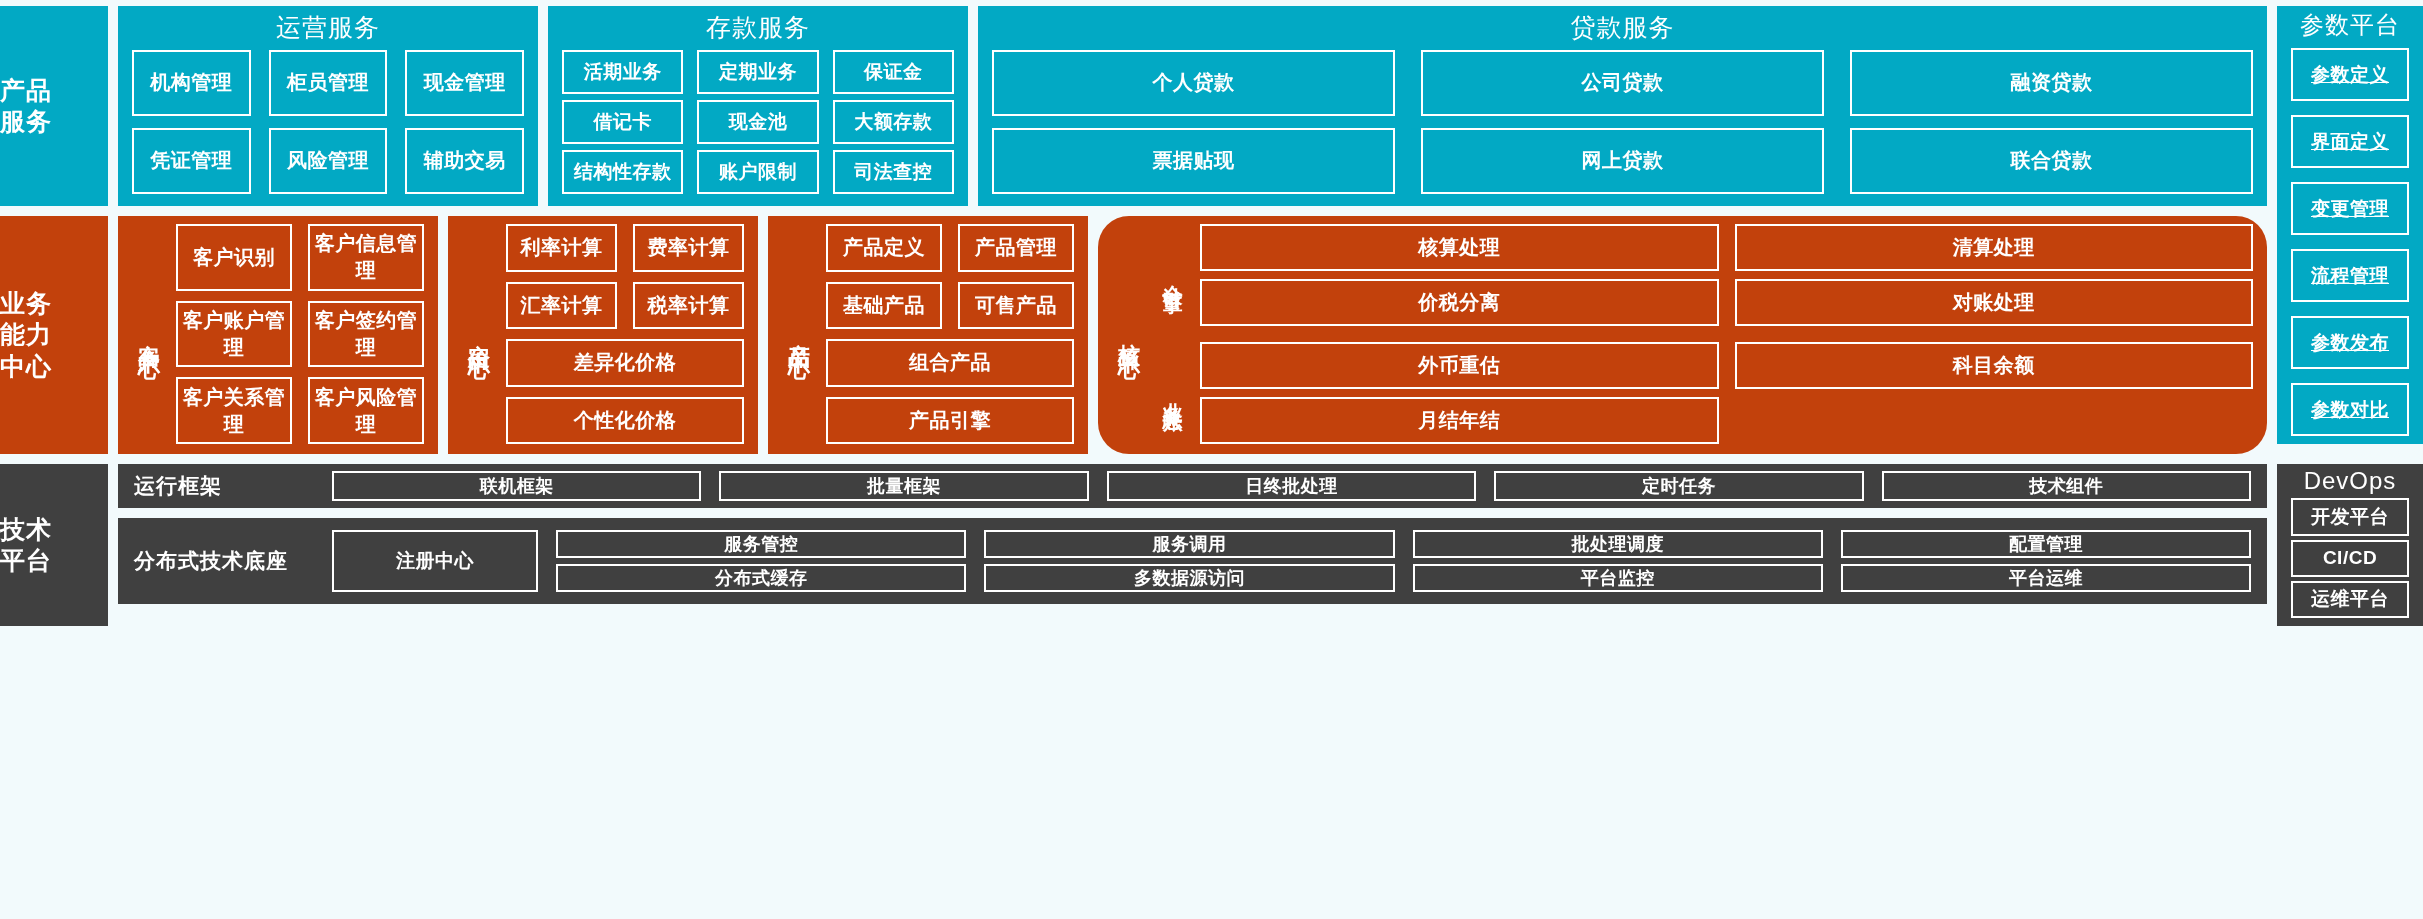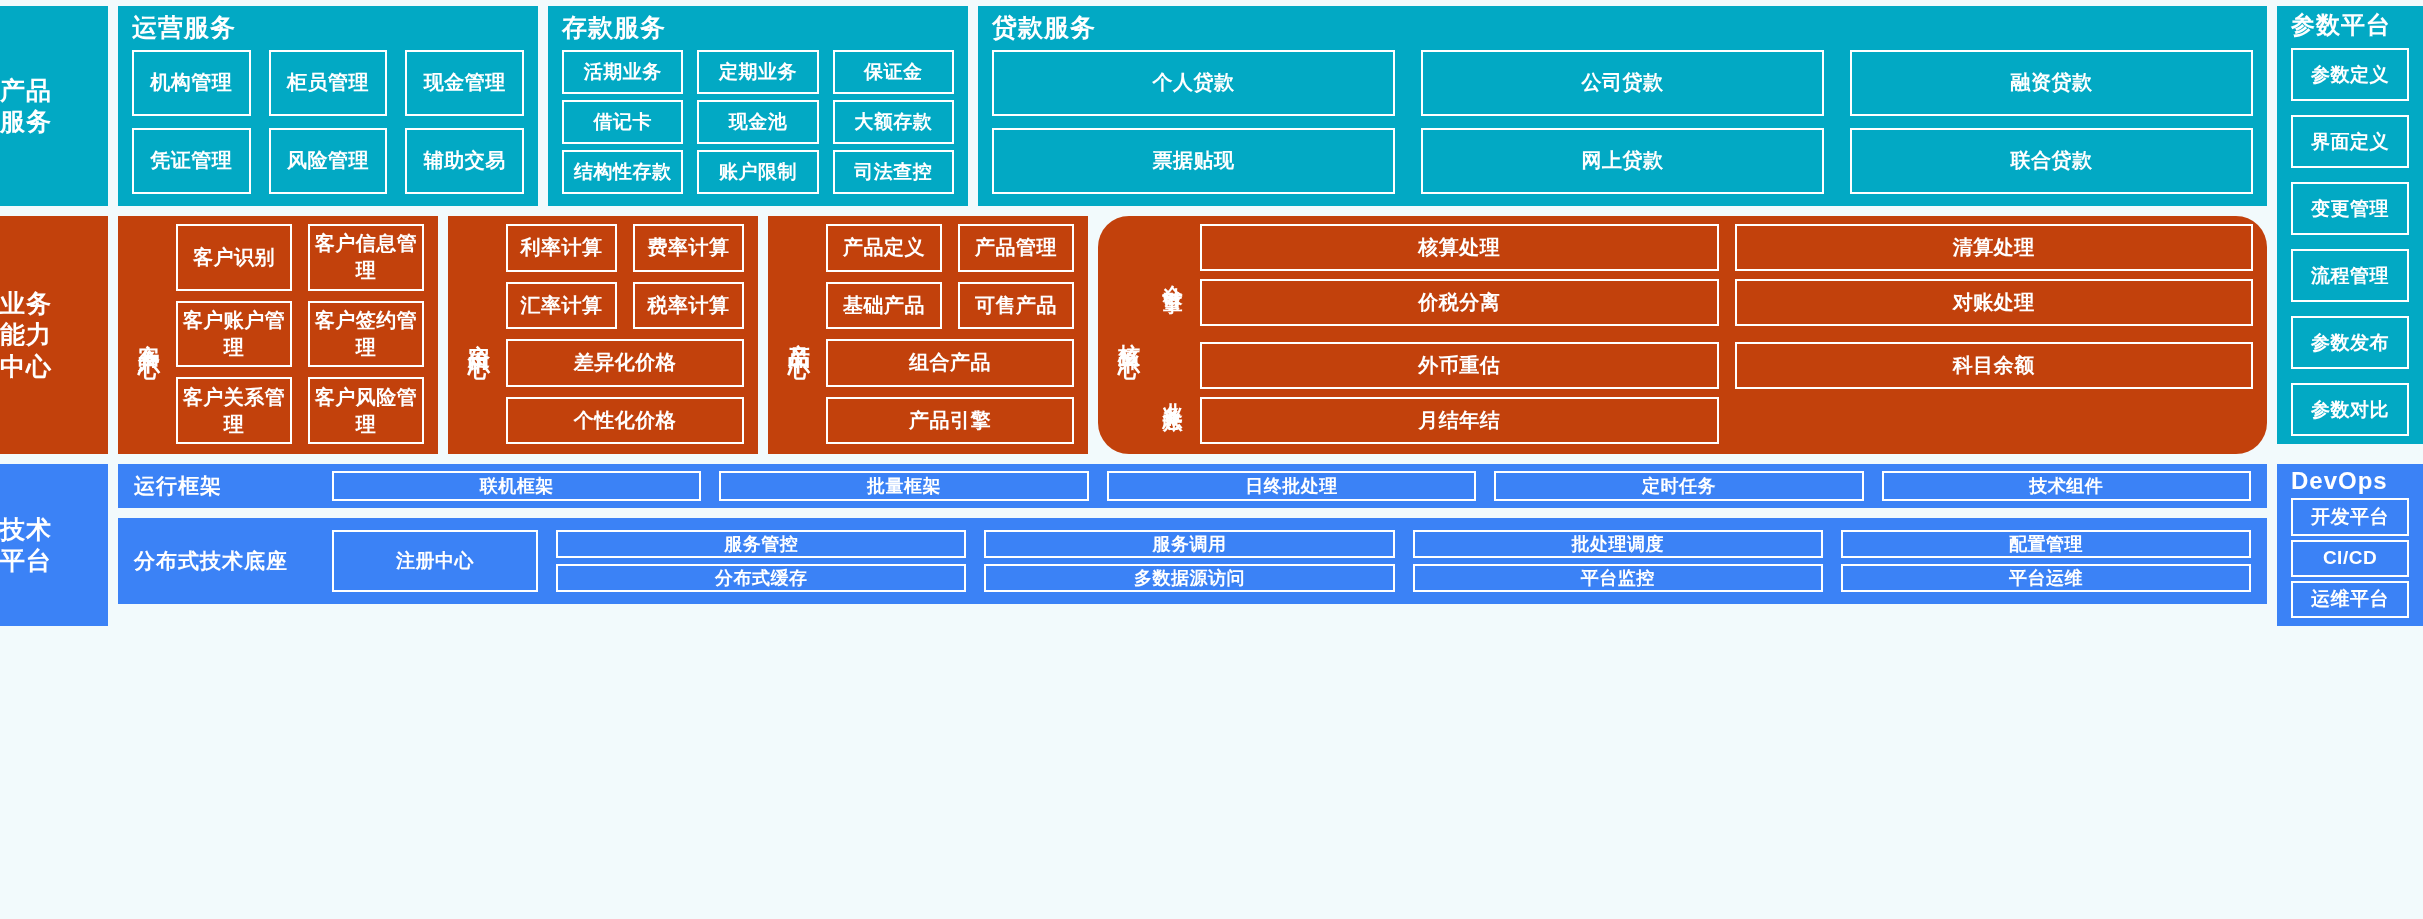--- a/index.html
+++ b/index.html
@@ -6,21 +6,21 @@
   html, body {
     width: 2423px; height: 919px;
     background: #f2fafc;
     font-family: "Liberation Sans", "DejaVu Sans", sans-serif;
     overflow: hidden;
   }
 
   
   .teal      { background: #02A9C4; }
   .gray      { background: #c2410c; }
-  .lightblue { background: #3b82f6; }
+  .lightblue { background: #404040; }
 
   
   #root {
     width: 2423px; height: 919px;
     display: flex; flex-direction: column;
     gap: 10px;
     padding: 6px 0 4px 0;
   }
 
   .band { display: flex; gap: 10px; width: 100%; }
@@ -37,21 +37,22 @@
 
   
   #band-product { height: 200px; }
   .grp {
     position: relative;
     display: flex; flex-direction: column;
     padding: 8px 14px 12px 14px;
     color: #fff;
   }
   .grp-title {
-    font-size: 25px; font-weight: bold;
+    text-align: center;
+    font-size: 25px; font-weight: normal;
     letter-spacing: 1px;
     margin-bottom: 8px;
     line-height: 1.1;
   }
   .grp-grid {
     flex: 1;
     display: grid;
     grid-template-columns: repeat(3, 1fr);
     gap: 10px 20px;
     align-content: start;
@@ -79,21 +80,21 @@
   #grp-param {
     flex: 0 0 146px;
     height: 100%;
     display: flex; flex-direction: column;
     align-items: stretch;
     padding: 6px 14px 8px 14px;
     color: #fff;
   }
   #grp-param .grp-title { margin-bottom: 10px; font-size: 24px; }
   #grp-param .param-list {
-    flex: 1; display: flex; flex-direction: column; gap: 14px;
+    flex: 1; display: flex; flex-direction: column; gap: 14px; text-decoration: underline;
   }
   #grp-param .cell { font-size: 19px; flex: 1; }
 
   
   #band-business { height: 238px; }
   .centergrp {
     display: flex;
     padding: 8px 14px 10px 14px;
     gap: 10px;
     color: #fff;

